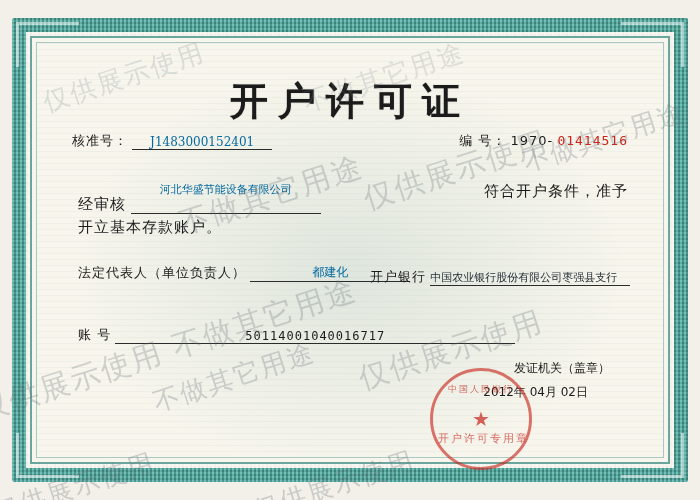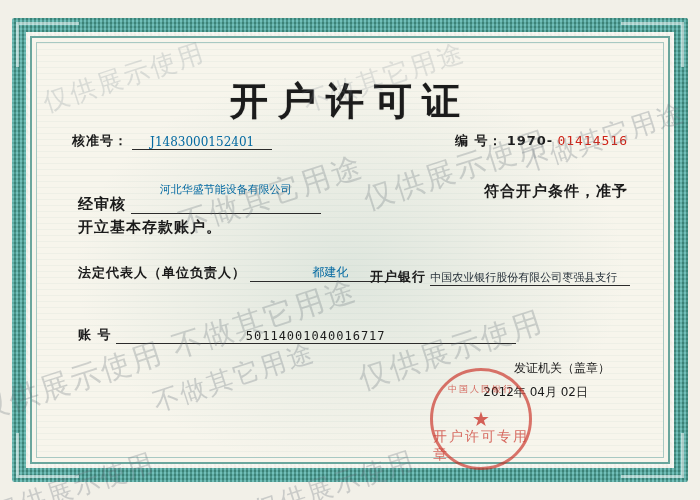--- a/index.html
+++ b/index.html
@@ -98,21 +98,21 @@
     color: #1b1b1b;
     text-shadow: 0 0 1px rgba(0,0,0,0.4);
   }
   .row {
     position: absolute;
     font-family: "DejaVu Sans", sans-serif;
     font-size: 13px;
     color: #1b1b1b;
     white-space: nowrap;
   }
-  .label { font-weight: bold; letter-spacing: 1px; text-align: center; }
+  .label { font-weight: normal; letter-spacing: 1px; text-align: center; }
   .handwrite {
     font-family: "DejaVu Serif", serif;
     font-size: 12px;
     color: #0369a1;
   }
   .underline {
     display: inline-block;
     border-bottom: 1px solid #2b2b2b;
     text-align: center;
     vertical-align: bottom;
@@ -170,23 +170,23 @@
   }
   .seal .seal-top {
     position: absolute;
     left: 0; right: 0; top: 12px;
     text-align: center;
     font-size: 9px;
     letter-spacing: 2px;
   }
   .seal .seal-bottom {
     position: absolute;
-    left: 0; right: 0; bottom: 3px;
-    text-align: left;
-    font-size: 14px;
+    left: 0; right: 0; bottom: 21px;
+    text-align: right;
+    font-size: 11px;
     letter-spacing: 2px;
   }
   
   .watermarks {
     position: absolute;
     left: 0; top: 0; right: 0; bottom: 0;
     pointer-events: none;
     overflow: hidden;
   }
   .wm {

